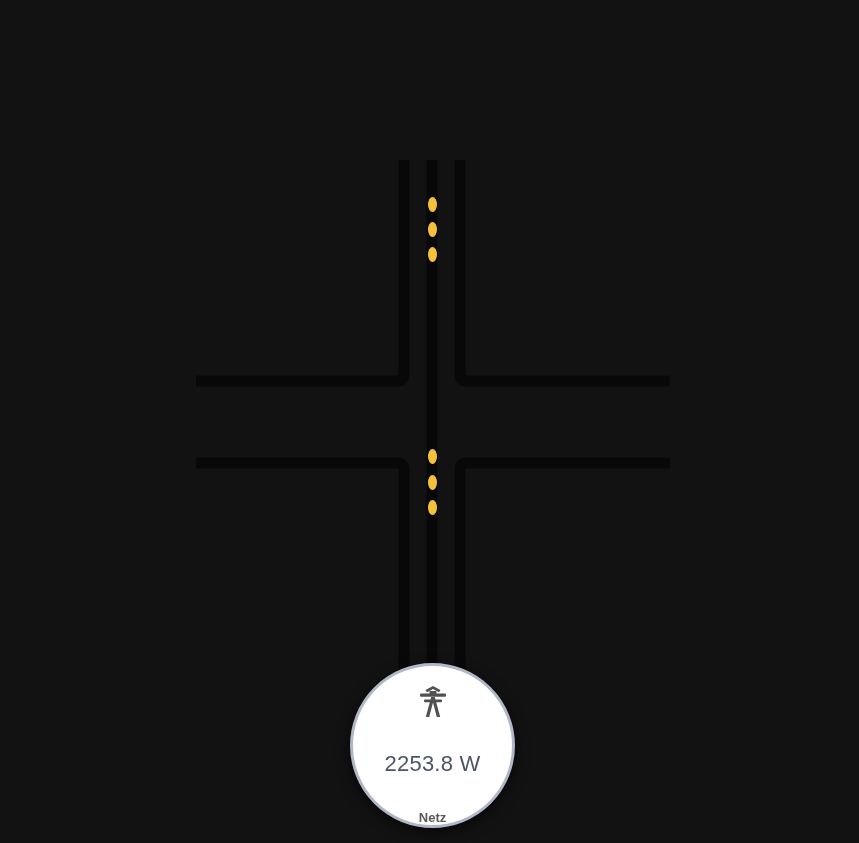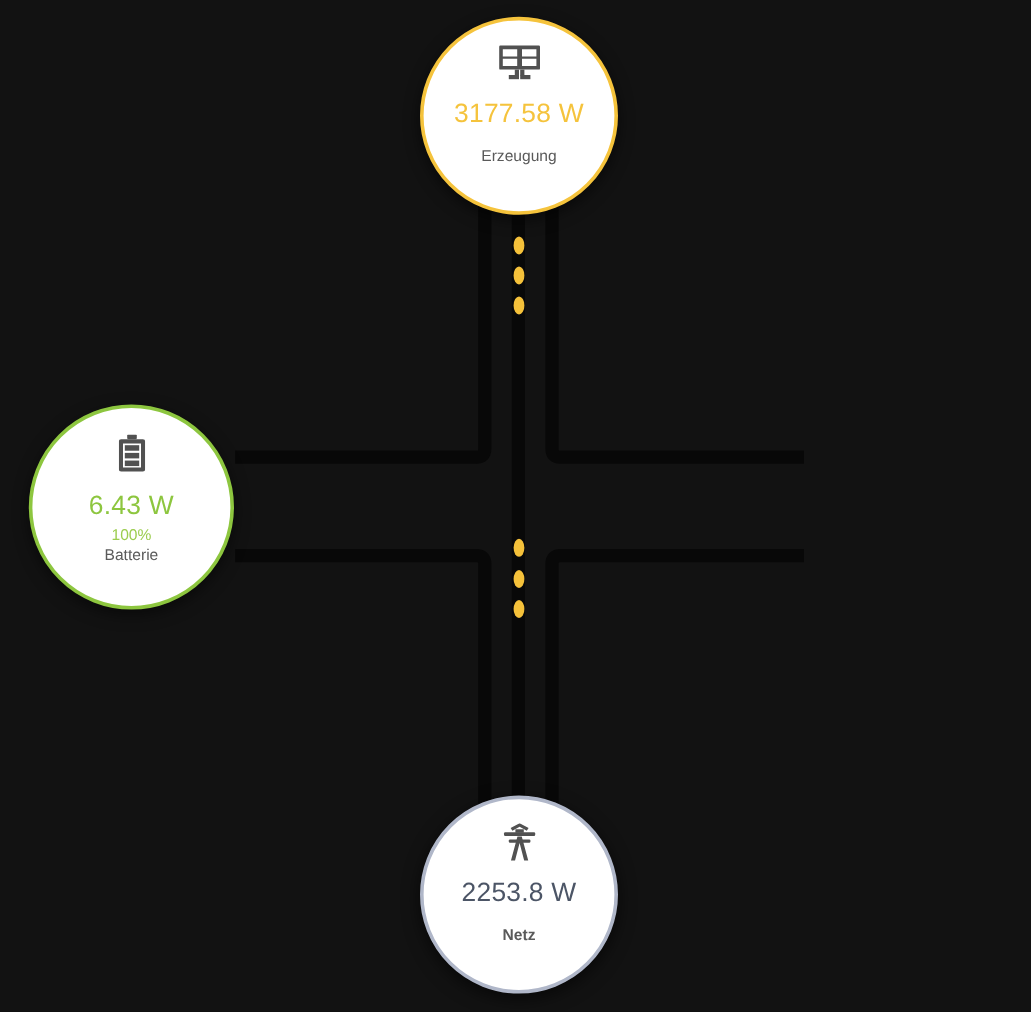--- a/index.html
+++ b/index.html
@@ -96,20 +96,21 @@
   #node-verbrauch .node-value { color: #29b6e8; margin-top: 14px; }
   #node-verbrauch .node-label { margin-top: 15px; }
 
   
   #node-netz {
     left: 350px; top: 663px;
     width: 165px; height: 165px;
     border: 3px solid #b0b7c9;
     box-shadow: 0 4px 14px rgba(0,0,0,0.6);
     padding-top: 20px;
+    justify-content: space-between;
   }
   #node-netz .node-value { color: #4c5566; margin-top: 13px; }
   #node-netz .node-label { margin-top: 14px; font-weight: bold; }
 
   
   .flow-dot {
     position: absolute;
     width: 9px;
     height: 15px;
     border-radius: 50%;
@@ -136,54 +137,21 @@
   </svg>
 
   <div class="flow-dot" style="left:428px; top:197px;"></div>
   <div class="flow-dot" style="left:428px; top:222px;"></div>
   <div class="flow-dot" style="left:428px; top:247px;"></div>
 
   <div class="flow-dot" style="left:428px; top:449px;"></div>
   <div class="flow-dot" style="left:428px; top:475px;"></div>
   <div class="flow-dot" style="left:428px; top:500px;"></div>
 
-  <div class="node" id="node-erzeugung">
-    <span class="node-icon">
-      <svg width="36" height="32" viewBox="0 0 36 32">
-        <g fill="#515151">
-          <path d="M2 1 h32 a1 1 0 0 1 1 1 v18 a1 1 0 0 1 -1 1 h-32 a1 1 0 0 1 -1 -1 v-18 a1 1 0 0 1 1 -1 z
-                   M4 4 v6 h12 v-6 z M20 4 v6 h12 v-6 z M4 12 v6 h12 v-6 z M20 12 v6 h12 v-6 z"></path>
-          <rect x="14" y="21" width="3.5" height="5"></rect>
-          <rect x="18.5" y="21" width="3.5" height="5"></rect>
-          <rect x="9" y="25.5" width="8.5" height="3.5"></rect>
-          <rect x="18.5" y="25.5" width="8.5" height="3.5"></rect>
-        </g>
-      </svg>
-    </span>
-    <div class="node-value">3177.58 W</div>
-    <div class="node-label">Erzeugung</div>
-  </div>
 
-  <div class="node" id="node-batterie">
-    <span class="node-icon">
-      <svg width="22" height="32" viewBox="0 0 22 32">
-        <g fill="#515151">
-          <rect x="7" y="0" width="8" height="4" rx="1"></rect>
-          <path d="M2 4 h18 a2 2 0 0 1 2 2 v23 a2 2 0 0 1 -2 2 h-18 a2 2 0 0 1 -2 -2
-                   v-23 a2 2 0 0 1 2 -2 z M3.5 7.5 v20 h15 v-20 z"></path>
-          <rect x="5" y="9" width="12" height="4.6"></rect>
-          <rect x="5" y="15.4" width="12" height="4.6"></rect>
-          <rect x="5" y="21.8" width="12" height="4.6"></rect>
-        </g>
-      </svg>
-    </span>
-    <div class="node-value">6.43 W</div>
-    <div class="node-sub">100%</div>
-    <div class="node-label">Batterie</div>
-  </div>
 
 
   <div class="node" id="node-netz">
     <span class="node-icon">
       <svg width="30" height="32" viewBox="0 0 30 32">
         <g fill="#515151">
 
           <path d="M7.5 4 L15 0 L22.5 4 L21 6.2 L15 3 L9 6.2 z"></path>
 
           <rect x="2" y="7.5" width="26" height="3.2" rx="1"></rect>

